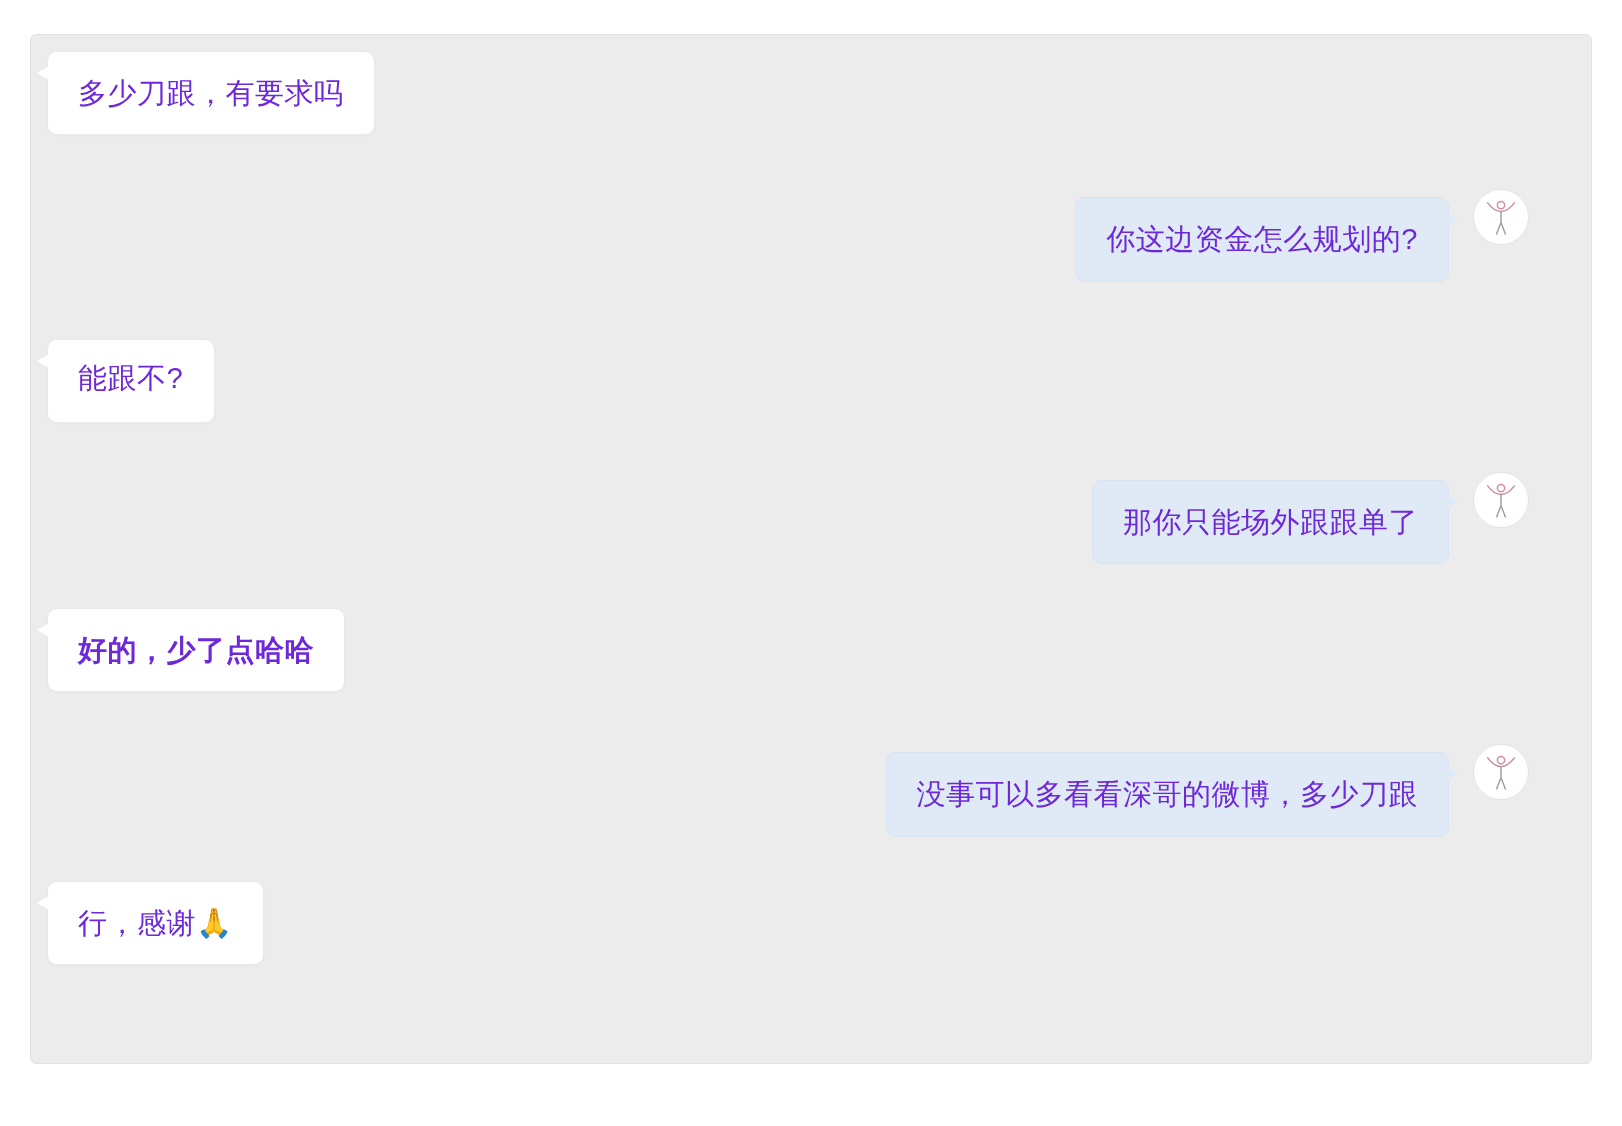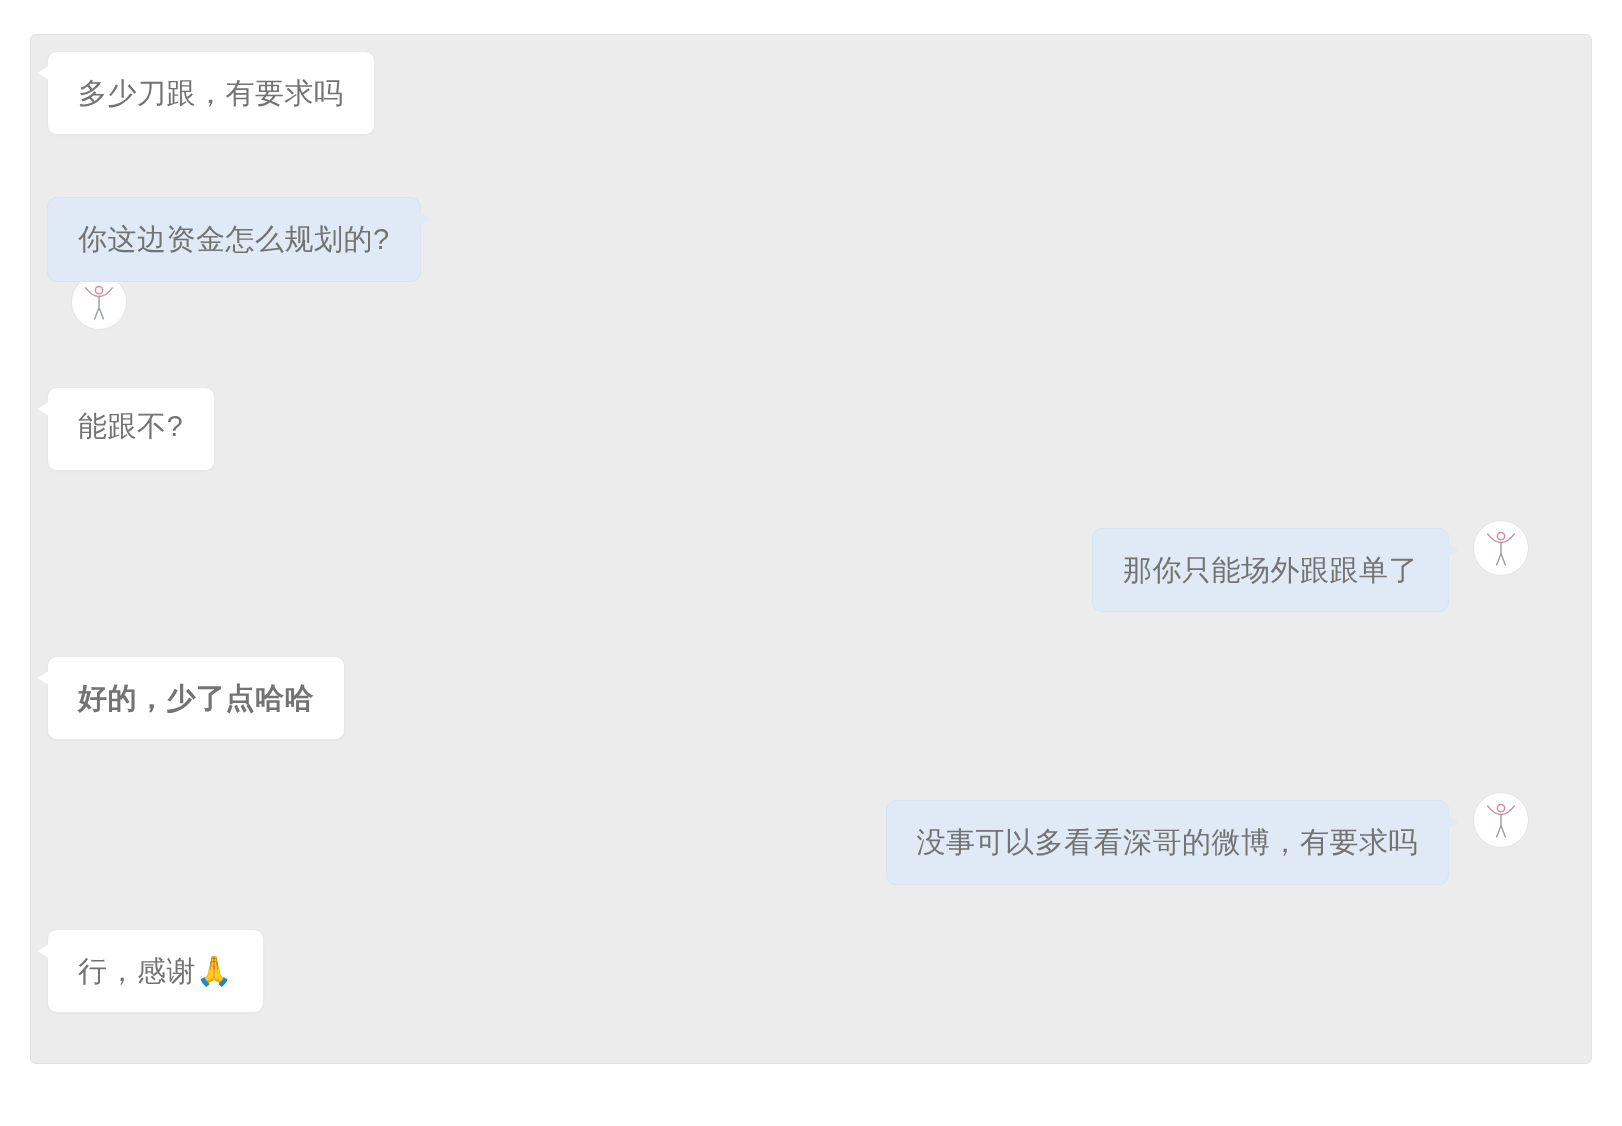--- a/index.html
+++ b/index.html
@@ -32,21 +32,21 @@
   }
   .row.left  { justify-content: flex-start; }
   .row.right { justify-content: flex-end; }
 
   .bubble {
     position: relative;
     max-width: 62%;
     padding: 23px 30px;
     font-size: 29px;
     line-height: 1.25;
-    color: #737373;
+    color: #6d28d9;
     border-radius: 10px;
     letter-spacing: 0.5px;
     white-space: nowrap;
   }
   .bubble.incoming {
     background: #ffffff;
     border: 1px solid #e9e9e9;
     box-shadow: 0 1px 2px rgba(0,0,0,0.03);
   }
   .bubble.incoming::before {
@@ -84,21 +84,21 @@
     margin-top: -8px;
     flex: 0 0 auto;
     display: flex;
     align-items: center;
     justify-content: center;
     overflow: hidden;
   }
   .avatar svg { display: block; }
 
   
-  .m-r2 { margin-top: 62px; flex-direction: column; }
+  .m-r2 { margin-top: 62px; }
   .m-r3 { margin-top: 44px; }
   .m-r4 { margin-top: 57px; font-family: Liberation Mono, monospace; }
   .m-r5 { margin-top: 57px; }
   .m-r6 { margin-top: 44px; font-weight: bold; }
   .m-r7 { margin-top: 60px; }
   .m-r8 { margin-top: 44px; text-align: center; }
 </style>
 </head>
 <body>
 
@@ -150,21 +150,21 @@
   </div>
 
   <div class="row left m-r6">
     <div class="bubble incoming">
       <span>好的，少了点哈哈</span>
     </div>
   </div>
 
   <div class="row right m-r7">
     <div class="bubble outgoing">
-      <span>没事可以多看看深哥的微博，有要求吗</span>
+      <span>没事可以多看看深哥的微博，多少刀跟</span>
     </div>
     <div class="avatar">
       <span>
         <svg width="44" height="44" viewBox="0 0 48 48" fill="none">
           <circle cx="24" cy="11" r="4" stroke="#d98ba0" stroke-width="1.6"></circle>
           <path d="M9 8 C15 16, 19 18, 24 18 C29 18, 33 16, 39 8" stroke="#c9909f" stroke-width="1.6" fill="none"></path>
           <path d="M24 18 L24 30" stroke="#9aa0a8" stroke-width="1.6"></path>
           <path d="M24 30 L19 43 M24 30 L29 43" stroke="#9aa0a8" stroke-width="1.6"></path>
         </svg>
       </span>

